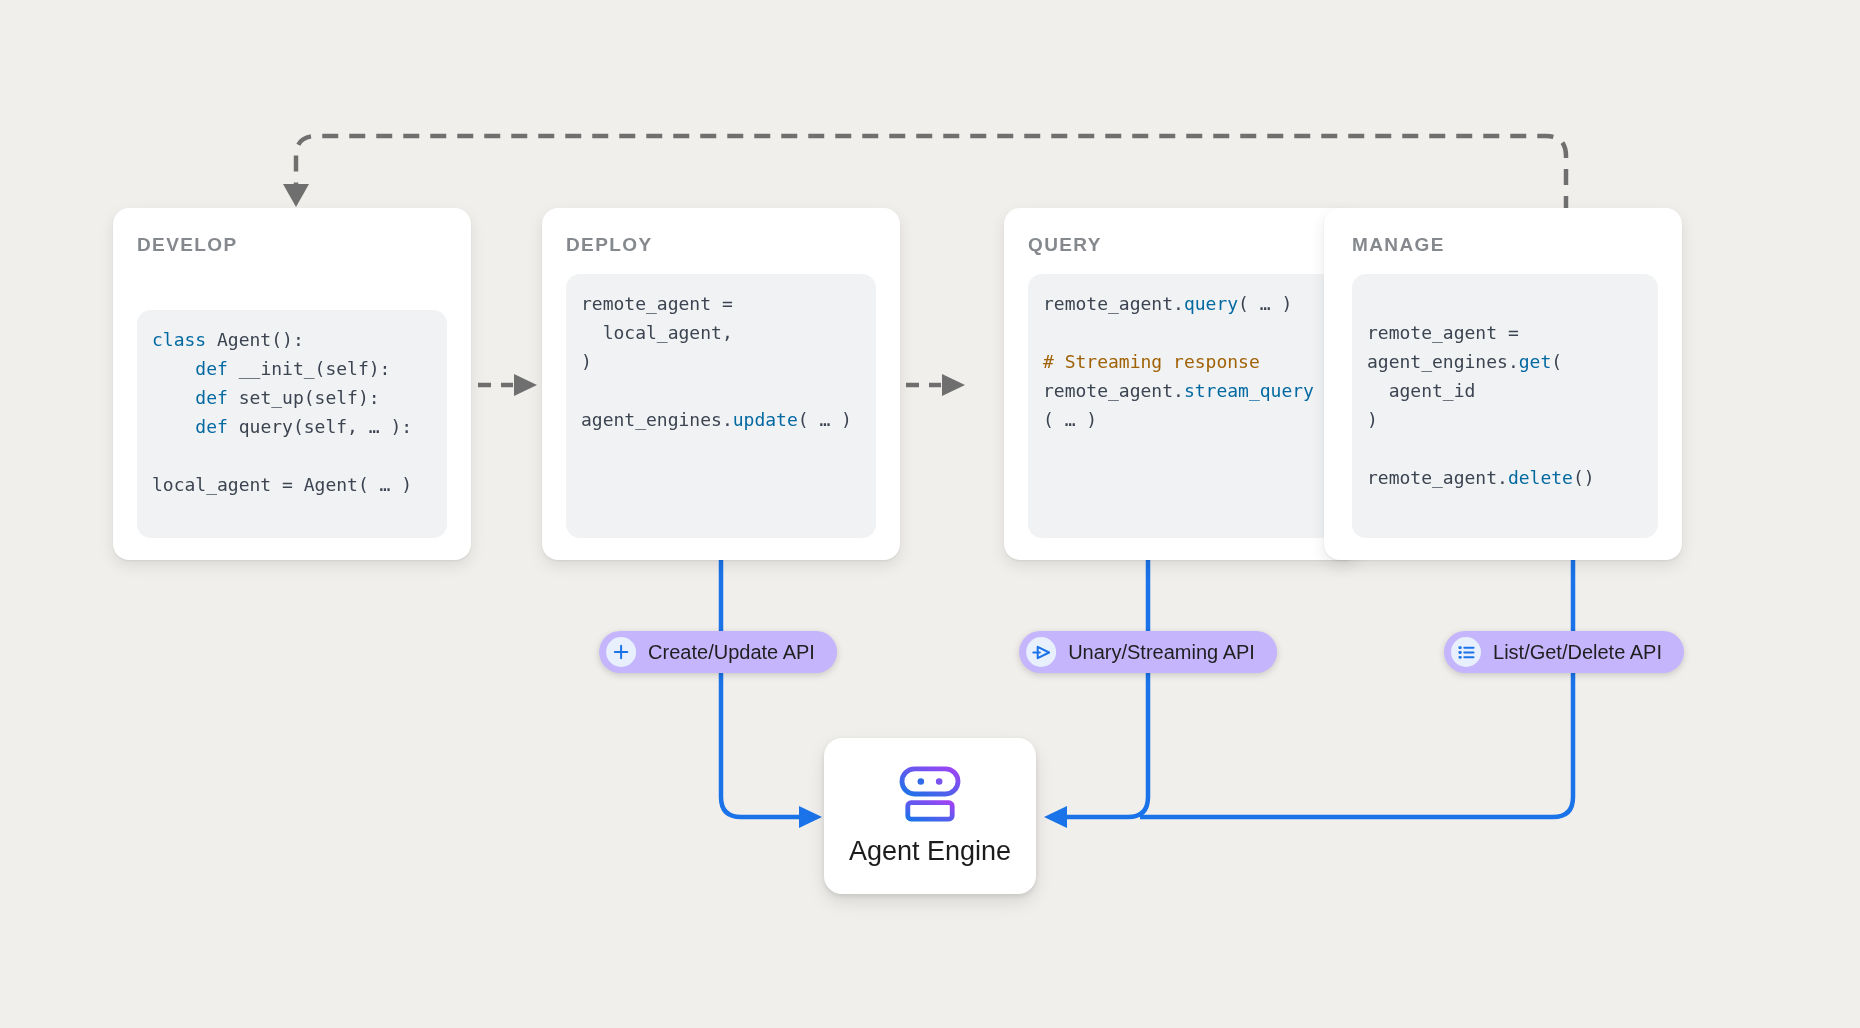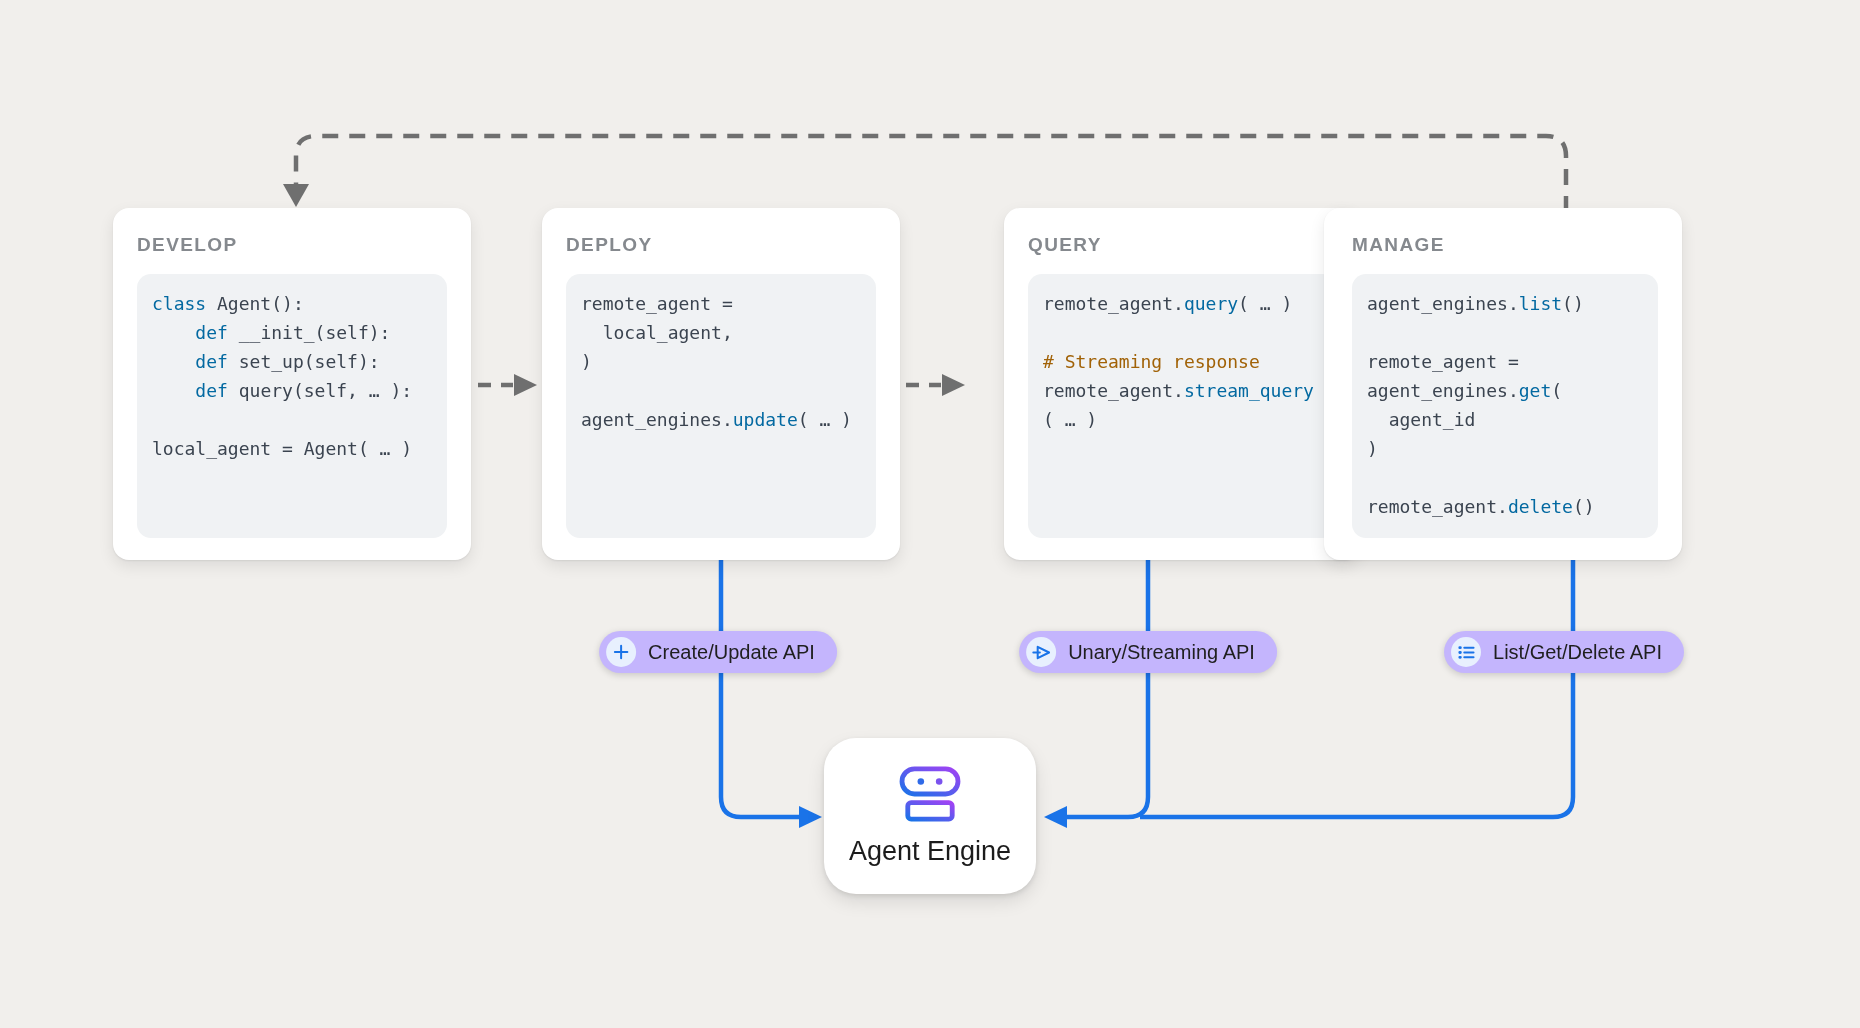--- a/index.html
+++ b/index.html
@@ -49,21 +49,21 @@
   }
   .pill-icon-circle {
     width:30px; height:30px; border-radius:50%;
     background:#e8f0fe; display:flex; align-items:center; justify-content:center;
     flex:0 0 auto;
   }
   .pill-label { font-size:20px; font-weight:500; color:#1f1f1f; }
 
   .engine-node {
     position:absolute; left:824px; top:738px; width:212px; height:156px;
-    background:#ffffff; border-radius:32px;
+    background:#ffffff; border-radius:18px;
     box-shadow:0 2px 5px rgba(0,0,0,.10), 0 8px 18px rgba(0,0,0,.10);
     display:flex; flex-direction:column; align-items:center; justify-content:center;
     gap:14px; z-index:2;text-align:right;
   }
   .engine-label { font-size:27px; font-weight:500; color:#1c1c1c; }
 </style>
 </head>
 <body>
 
 <svg id="connectors" viewBox="0 0 1860 1028">
@@ -88,21 +88,21 @@
     <path d="M 721 545 L 721 797 Q 721 817 741 817 L 800 817"></path>
     <path d="M 1148 545 L 1148 797 Q 1148 817 1128 817 L 1066 817"></path>
     <path d="M 1573 545 L 1573 797 Q 1573 817 1553 817 L 1140 817"></path>
   </g>
   <g fill="#1a73e8">
     <path d="M 799 806 L 799 828 L 822 817 Z"></path>
     <path d="M 1067 806 L 1067 828 L 1044 817 Z"></path>
   </g>
 </svg>
 
-<div class="stage-card" style="left:113px;">
+<div class="stage-card" style="left:113px;gap:36px;">
   <div class="stage-title">DEVELOP</div>
   <div class="code-block">
       <div class="code-line"><span class="tok-k">class</span><span class="tok-d"> Agent():</span></div>
       <div class="code-line"><span class="tok-d">    </span><span class="tok-k">def</span><span class="tok-d"> __init_(self):</span></div>
       <div class="code-line"><span class="tok-d">    </span><span class="tok-k">def</span><span class="tok-d"> set_up(self):</span></div>
       <div class="code-line"><span class="tok-d">    </span><span class="tok-k">def</span><span class="tok-d"> query(self, … ):</span></div>
       <div class="code-line">&nbsp;</div>
       <div class="code-line"><span class="tok-d">local_agent = Agent( … )</span></div>
     </div>
 </div>
@@ -125,21 +125,20 @@
       <div class="code-line">&nbsp;</div>
       <div class="code-line"><span class="tok-c"># Streaming response</span></div>
       <div class="code-line"><span class="tok-d">remote_agent.</span><span class="tok-k">stream_query</span></div>
       <div class="code-line"><span class="tok-d">( … )</span></div>
     </div>
 </div>
 
 <div class="stage-card" style="left:1324px;padding-left:28px;">
   <div class="stage-title">MANAGE</div>
   <div class="code-block">
-      <div class="code-line"><span class="tok-d">agent_engines.</span><span class="tok-k">list</span><span class="tok-d">()</span></div>
       <div class="code-line">&nbsp;</div>
       <div class="code-line"><span class="tok-d">remote_agent =</span></div>
       <div class="code-line"><span class="tok-d">agent_engines.</span><span class="tok-k">get</span><span class="tok-d">(</span></div>
       <div class="code-line"><span class="tok-d">  agent_id</span></div>
       <div class="code-line"><span class="tok-d">)</span></div>
       <div class="code-line">&nbsp;</div>
       <div class="code-line"><span class="tok-d">remote_agent.</span><span class="tok-k">delete</span><span class="tok-d">()</span></div>
     </div>
 </div>
 

